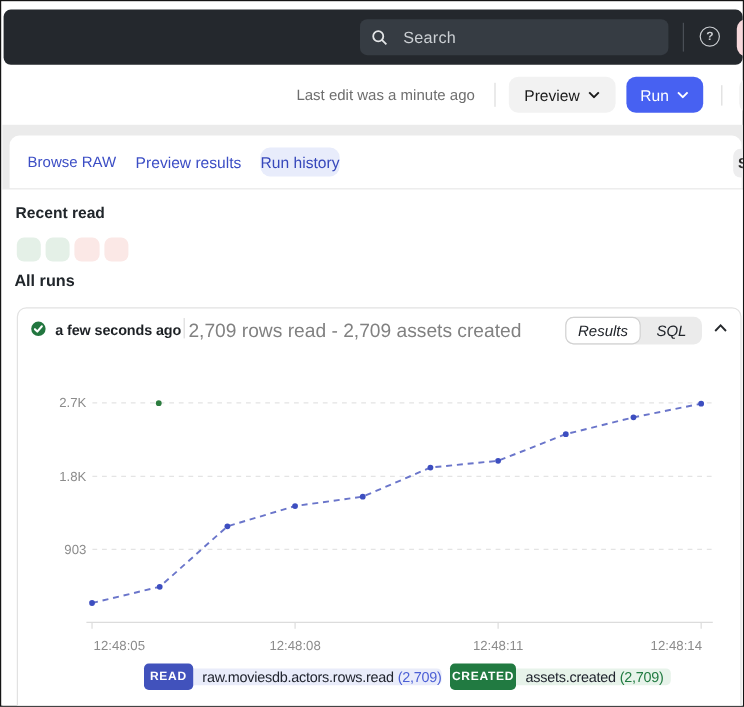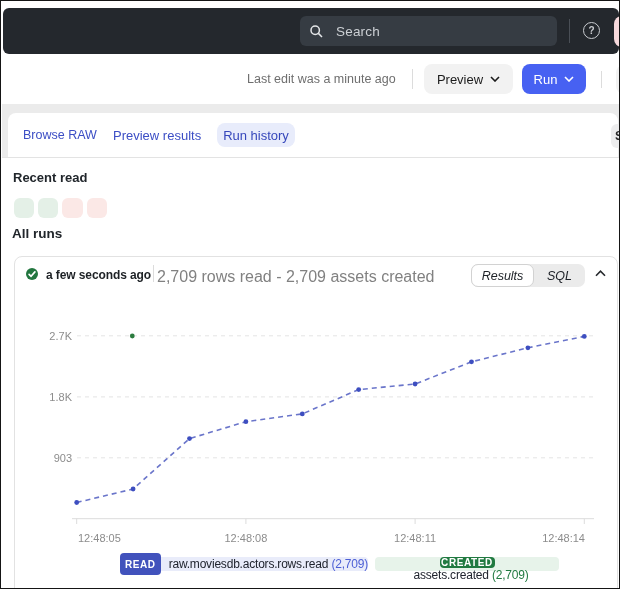--- a/index.html
+++ b/index.html
@@ -34,21 +34,21 @@
              font-size:13px; font-weight:500; color:#fff; gap:7px; }
   #btn-right { left:615px; top:64px; width:20px; height:29px; background:#f2f2f2; border-radius:8px; }
 
   
   #grayband { left:1px; top:103px; width:618px; height:53px; background:#ebebeb; }
   #tabspanel { left:7px; top:112px; width:610px; height:44px; background:#fff;
                border-radius:8px 8px 0 0; }
   #tabsdivider { left:1px; top:156px; width:618px; height:1px; background:#e3e3e3; }
   #belowwhite { left:1px; top:157px; width:618px; height:431px; background:#fff; }
   .tab { position:absolute; font-size:13px; font-weight:500; color:#3c4ec5; }
-  #tab3 { left:216px; top:122px; width:78px; height:24px; background:#e8ecfb; border-radius:8px;
+  #tab3 { left:216px; top:122px; width:66px; height:24px; background:#e8ecfb; border-radius:8px;
           display:flex; align-items:center; justify-content:center; color:#3647bb; }
   #tabbtn { left:610px; top:123px; width:24px; height:24px; background:#ededee; border-radius:6px;
             color:#2c2c2c; font-size:12px; font-weight:700; text-align:left;
             line-height:24px; padding-left:4px; }
 
   
   #recent { left:12px; top:169px; font-size:13px; font-weight:700; color:#21262b; }
   .sq { position:absolute; top:197px; width:20.5px; height:20px; border-radius:6px; }
   #allruns { left:11px; top:225px; font-size:13.5px; font-weight:700; color:#21262b; }
 
@@ -67,21 +67,21 @@
   #seg-sql { position:absolute; left:63px; top:0; width:51px; height:23px; display:flex;
              align-items:center; justify-content:center; font-size:12.5px; color:#20242a; }
 
   
   .pill { position:absolute; top:556px; height:14px; border-radius:4px; display:flex;
           align-items:center; font-size:12px; white-space:nowrap;margin-left:20px; }
   .badge { height:22px; display:flex; align-items:center; justify-content:center;
            color:#fff; font-size:10px; font-weight:700; letter-spacing:.6px; border-radius:4px; }
   #pill1 { left:99px; width:248px; background:#e9ecfa; color:#20242e; }
   #pill1 .badge { width:42px; background:#4152bc; }
-  #pill2 { left:354px; width:184px; background:#e7f3ea; color:#20242e;flex-direction:column; }
+  #pill2 { left:354px; width:184px; background:#e7f3ea; color:#20242e; }
   #pill2 .badge { width:55px; background:#217a41; }
   .pilltext { margin-left:8px; letter-spacing:-0.2px; }
 </style>
 </head>
 <body>
 <div id="page">
 
   <div id="hdr" class="abs">
     <div id="search">
       <svg width="13" height="13" viewBox="0 0 13 13" fill="none" stroke="#e4e6e8" stroke-width="1.5">

